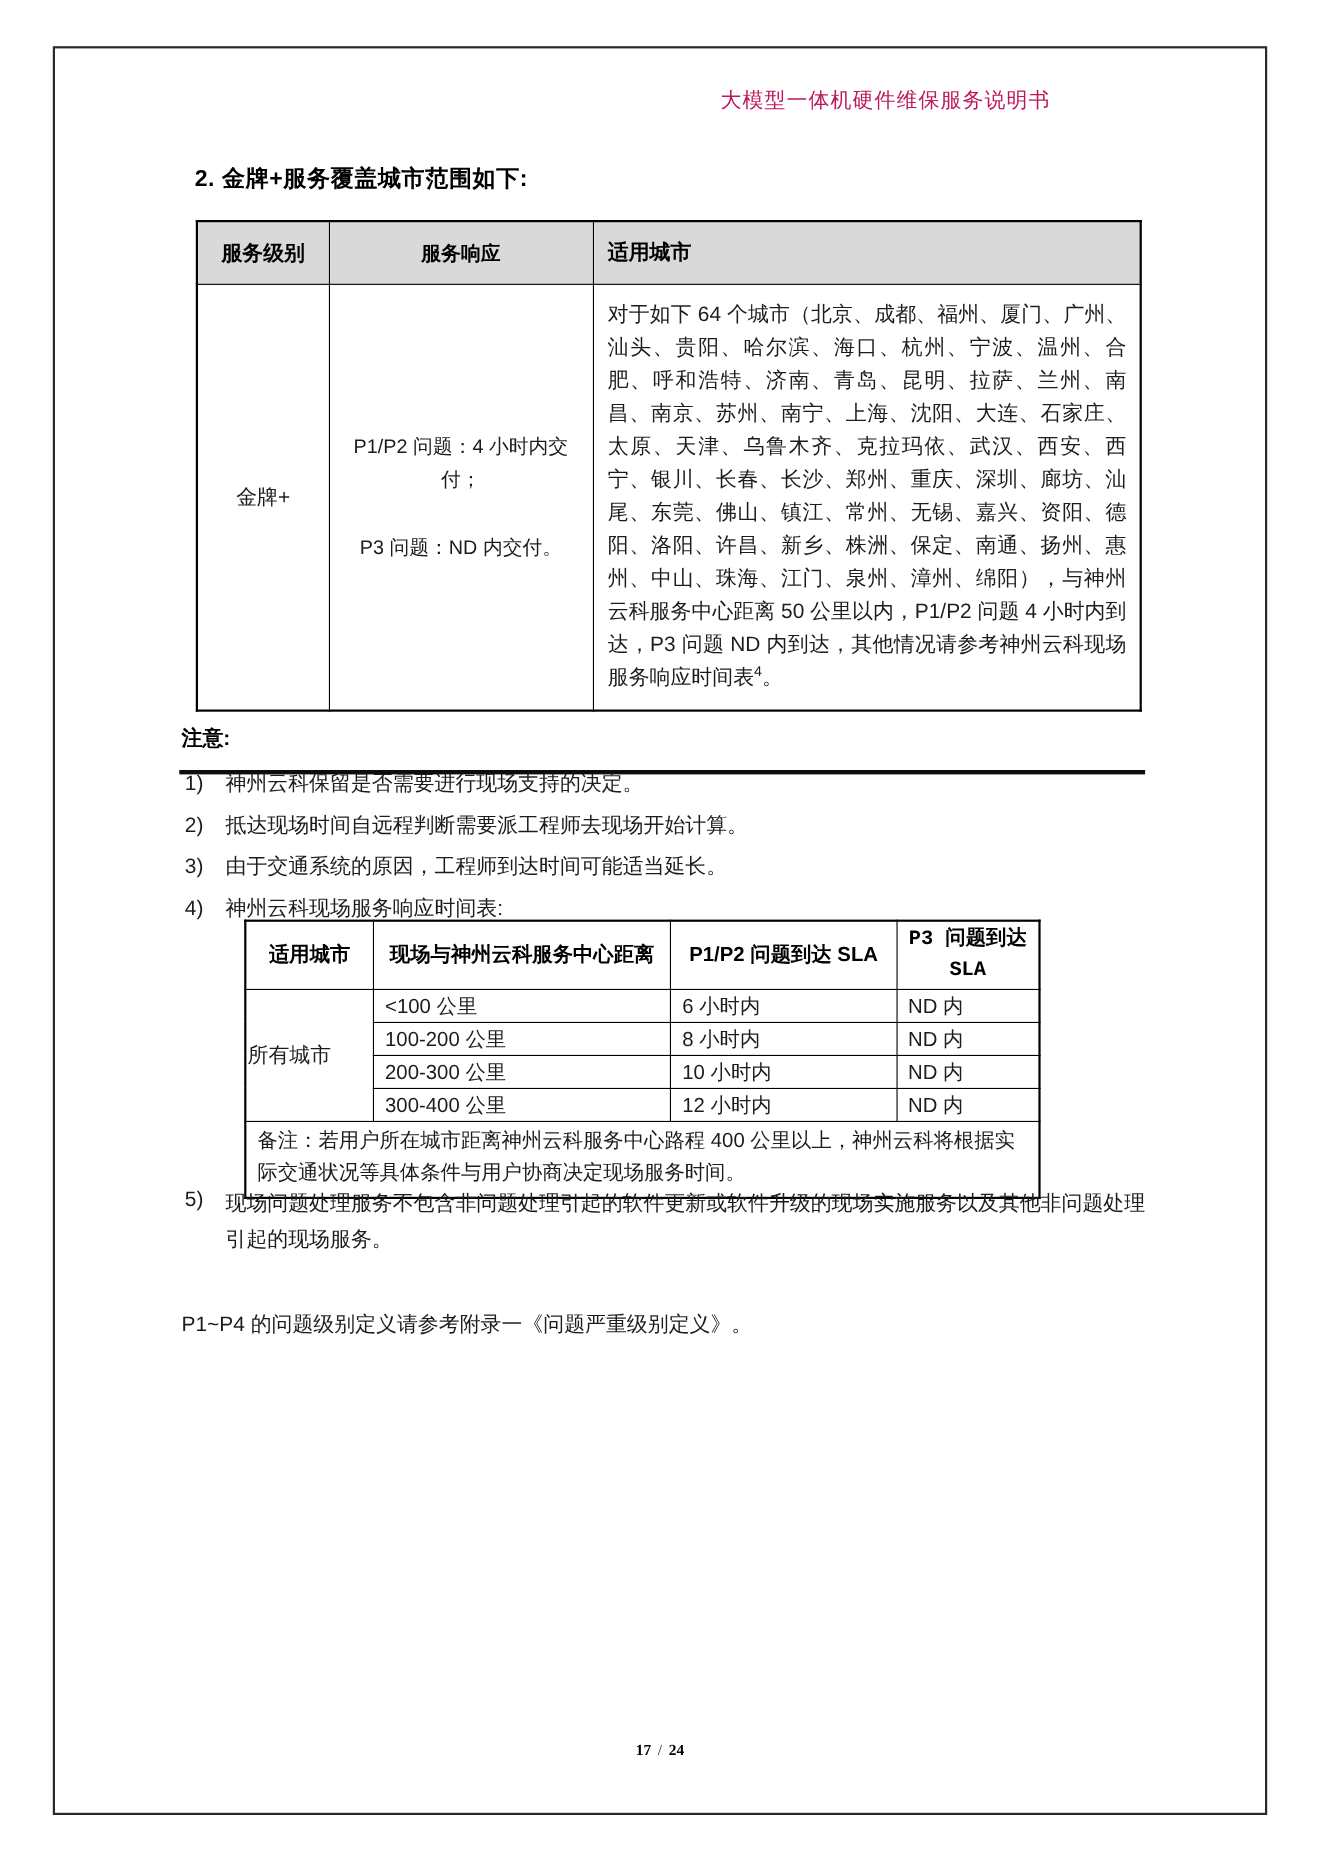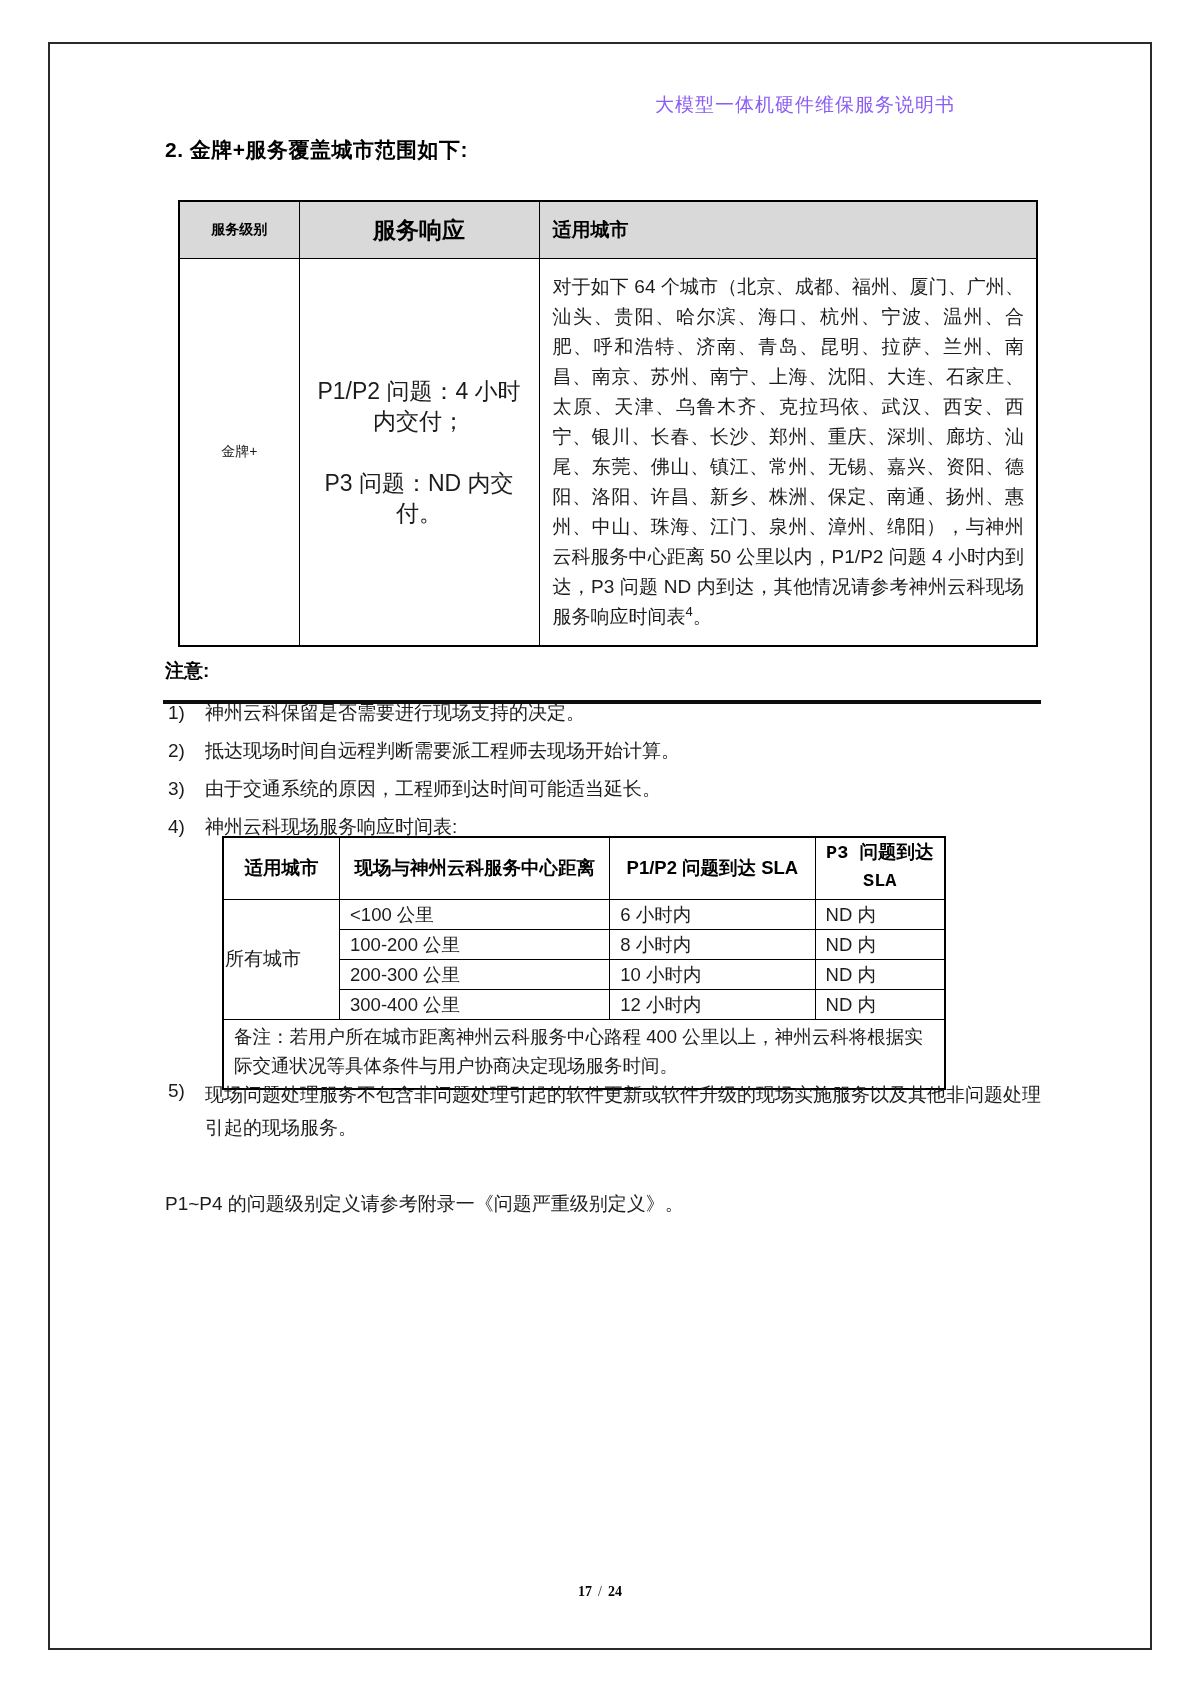--- a/index.html
+++ b/index.html
@@ -9,42 +9,42 @@
     font-family:"Liberation Sans", sans-serif;
     color:#1c1c1c;
     position:relative;
   }
   .page{position:absolute;inset:0;background:#ffffff;}
   .page-border{
     position:absolute;left:48px;top:42px;width:1104px;height:1608px;
     border:2px solid #2a2a2a;box-sizing:border-box;background:#fff;
   }
   .doc-header{
-    position:absolute;top:92px;left:300px;right:245px;
+    position:absolute;top:78px;left:300px;right:245px;
     text-align:right;
     font-family:"Liberation Serif", serif;
-    font-size:19px;color:#8b5cf6;letter-spacing:1px;
+    font-size:19px;color:#be185d;letter-spacing:1px;
   }
   .heading{
-    position:absolute;left:165px;top:136px;margin:0;
+    position:absolute;left:165px;top:136px;margin:12px;
     font-size:21px;font-weight:bold;color:#000;letter-spacing:0.5px;
   }
   
   table{border-collapse:collapse;}
   .t1{
     position:absolute;left:178px;top:200px;width:858px;
     border:2px solid #000;table-layout:fixed;
   }
   .t1 th,.t1 td{border:1px solid #000;box-sizing:border-box;}
   .t1 th{
     background:#d9d9d9;font-size:19px;font-weight:bold;color:#000;
     height:50px;text-align:center;padding:0 4px;
   }
-  .t1 .c-level{width:120px;text-align:center;vertical-align:middle;font-size:14px;}
-  .t1 .c-resp{width:240px;text-align:center;vertical-align:middle;font-size:23px;padding:0 16px;}
+  .t1 .c-level{width:120px;text-align:center;vertical-align:middle;font-size:19px;}
+  .t1 .c-resp{width:240px;text-align:center;vertical-align:middle;font-size:18px;padding:0 16px;}
   .t1 .c-resp .resp-line{line-height:30px;}
   .t1 .c-resp .resp-gap{margin-top:32px;}
   .t1 .c-cities{
     width:498px;font-size:19px;line-height:30px;
     text-align:justify;vertical-align:top;
     padding:13px 12px 13px 13px;
   }
   .t1 sup{font-size:13px;line-height:0;}
   
   .rule{position:absolute;left:163px;top:700px;width:878px;height:4px;background:#0d0d0d;}

